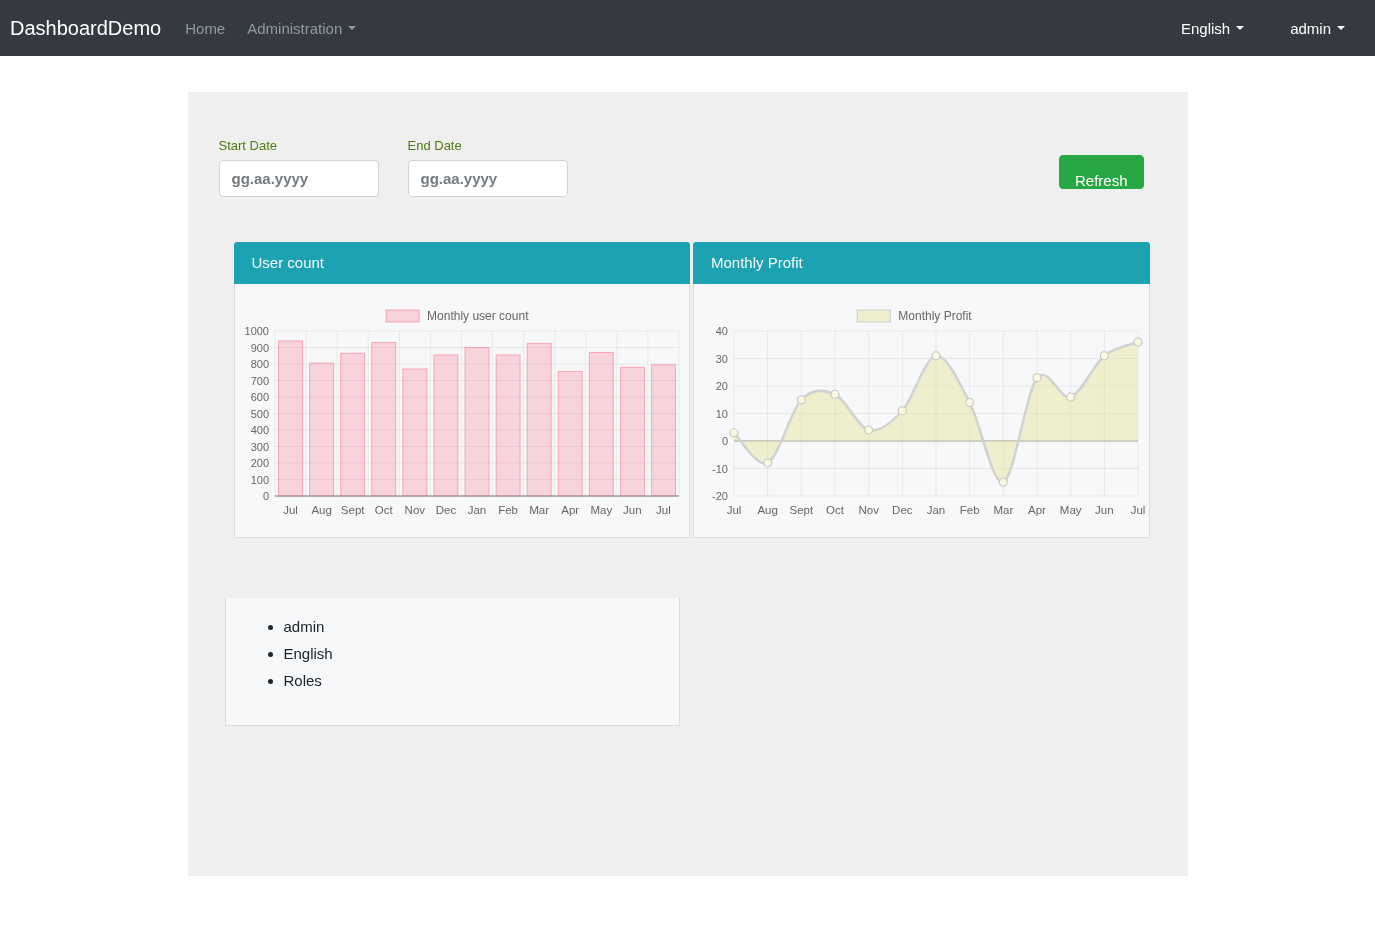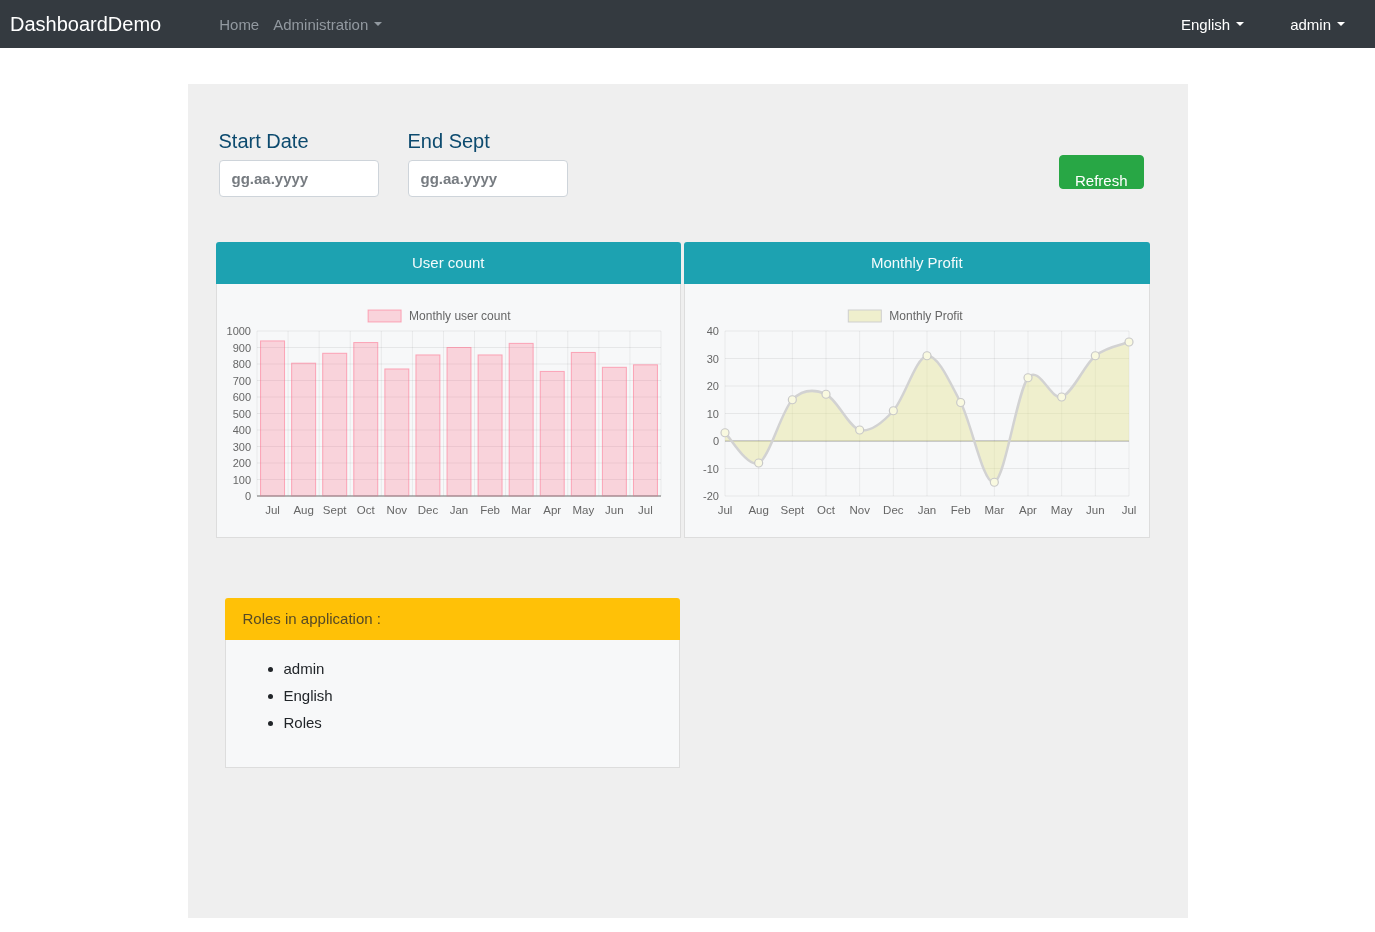--- a/index.html
+++ b/index.html
@@ -6,65 +6,65 @@
   html, body { background: #ffffff; }
   body {
     width: 1375px; height: 932px;
     font-family: "Liberation Sans", sans-serif;
     color: #212529;
     overflow: hidden;
   }
 
   
   .navbar {
-    height: 48px; background: #343a40;
+    height: 56px; background: #343a40;
     display: flex; align-items: center;
     padding: 0 30px 0 10px;
     justify-content: space-between;
   }
   .brand { color: #ffffff; font-size: 20px; margin-right: 24px; cursor: pointer; white-space: nowrap; }
-  .nav-left { display: flex; align-items: center; gap: 14px; margin-left: 34px; }
+  .nav-left { display: flex; align-items: center; gap: 22px; }
   .nav-link { color: #9299a0; font-size: 15px; text-decoration: none; cursor: pointer; display: inline-flex; align-items: center; }
   .nav-right { margin-left: auto; display: flex; align-items: center; gap: 46px; }
   .nav-right .nav-link { color: #ffffff; }
   .caret {
     display: inline-block; width: 0; height: 0;
     border-left: 4px solid transparent; border-right: 4px solid transparent;
     border-top: 4px solid currentColor; margin-left: 6px;
   }
 
   
   .container {
     width: 1000px; margin: 36px auto 0;
     background: #efefef;
     padding-bottom: 150px;
   }
 
   
   .filter-row { display: flex; padding: 46px 44px 0 31px; }
   .form-group { margin-right: 29px; }
-  .form-group label { display: block; font-size: 20px; color: #0c4a6e; margin-bottom: 7px; }
+  .form-group label { display: block; font-size: 13px; color: #4d7c0f; margin-bottom: 7px; }
   .date-input {
     width: 160px; height: 37px;
     border: 1px solid #ced4da; border-radius: 4px;
     background: #ffffff; font-size: 15px; color: #495057;
     padding: 0 12px; font-family: "Liberation Sans", sans-serif; font-weight: bold;
   }
   .date-input::placeholder { color: #767b80; }
   .refresh-btn {
     margin-left: auto; align-self: flex-end; margin-bottom: 8px;
     height: 34px; padding: 16px 15px;
     background: #28a745; color: #ffffff;
     border: 1px solid #28a745; border-radius: 4px;
     font-size: 15px; font-family: "Liberation Sans", sans-serif;
     cursor: pointer;
   }
 
   
-  .charts-row { display: flex; gap: 3px; padding: 0 38px 0 28px; margin-top: 45px; text-align: center; }
+  .charts-row { display: flex; gap: 3px; padding: 0 38px 0 46px; margin-top: 45px; }
   .panel { flex: 1; }
   .panel-header {
     height: 42px; line-height: 42px;
     background: #1da2b1; color: #f4fbfc;
     font-size: 15px; padding: 0 18px;
     border-radius: 3px 3px 0 0;
   }
   .panel-body {
     background: #f7f8f9;
     border: 1px solid #dddddd; border-top: none;
@@ -113,21 +113,21 @@
 </header>
 
 <main class="container">
 
   <div class="filter-row">
     <div class="form-group">
       <label>Start Date</label>
       <input class="date-input" type="text" placeholder="gg.aa.yyyy" style="">
     </div>
     <div class="form-group">
-      <label>End Sept</label>
+      <label>End Date</label>
       <input class="date-input" type="text" placeholder="gg.aa.yyyy" style="">
     </div>
     <button class="refresh-btn">Refresh</button>
   </div>
 
   <div class="charts-row">
     <section class="panel">
       <div class="panel-header">User count</div>
       <div class="panel-body">
         <svg class="chart-svg" width="453" height="252" viewBox="0 0 453 252">
@@ -260,21 +260,20 @@
             <text x="376.66666666666663" y="230" text-anchor="middle" font-size="11.5" fill="#666" font-family="&quot;Liberation Sans&quot;, sans-serif">May</text>
             <text x="410.3333333333333" y="230" text-anchor="middle" font-size="11.5" fill="#666" font-family="&quot;Liberation Sans&quot;, sans-serif">Jun</text>
             <text x="444" y="230" text-anchor="middle" font-size="11.5" fill="#666" font-family="&quot;Liberation Sans&quot;, sans-serif">Jul</text>
           </svg>
       </div>
     </section>
   </div>
 
   <div class="roles-row">
     <section class="roles-panel">
-      <div class="roles-header">Roles in application :</div>
       <div class="roles-body">
         <ul>
           <li>admin</li>
           <li>English</li>
           <li>Roles</li>
         </ul>
       </div>
     </section>
   </div>
 

